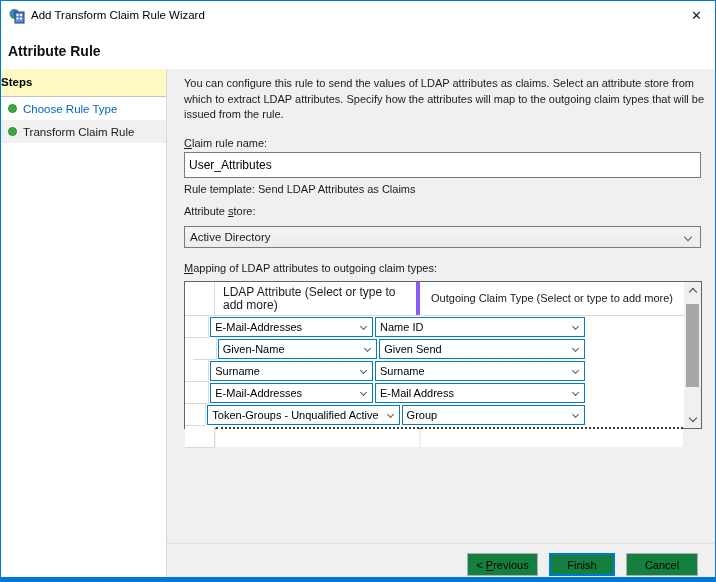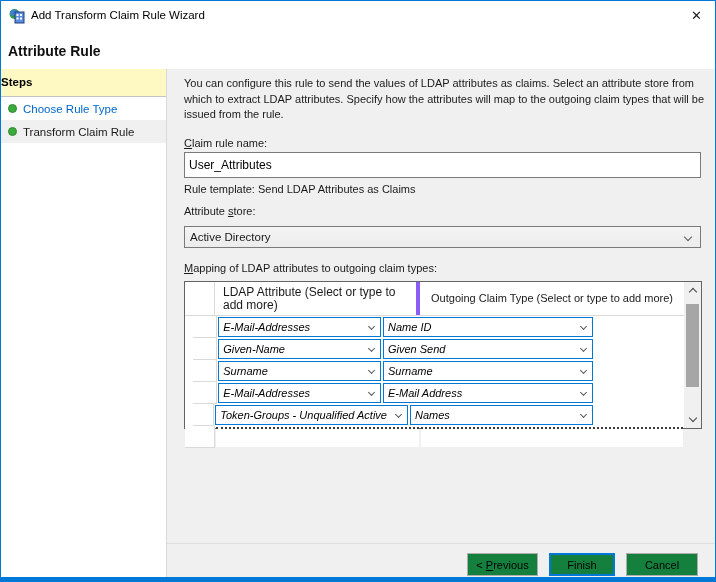--- a/index.html
+++ b/index.html
@@ -33,21 +33,21 @@
   .combo { position:absolute; left:17px; top:157px; width:517px; height:22px; border:1px solid #7a7a7a; background:linear-gradient(#f4f4f4,#ececec); font-size:11.5px; color:#1a1a1a; display:flex; align-items:center; padding:0 24px 0 5px; cursor:pointer; }
   .chev { display:inline-block; width:6px; height:6px; border-right:1.2px solid #5a5a5a; border-bottom:1.2px solid #5a5a5a; transform:rotate(45deg); }
   .combo .chev { position:absolute; right:9px; top:7px; }
 
   
   .grid { position:absolute; left:17px; top:212px; width:518px; height:148px; background:#ffffff; border:1px solid #646464; }
   .g-header { position:absolute; left:0; top:0; height:34px; display:flex; width:499px; border-bottom:1px solid #d9d9d9; }
   .g-h0 { width:30px; border-right:1px solid #d9d9d9; }
   .g-h1 { width:205px; border-right:4px solid #8b5cf6; font-size:12px; color:#1a1a1a; display:flex; align-items:center; padding:0 14px 0 8px; line-height:13px; }
   .g-h2 { flex:1; font-size:11px; color:#1a1a1a; display:flex; align-items:center; justify-content:center; padding:0 4px; line-height:13px; }
-  .g-row { position:absolute; left:8px; height:22px; display:flex; width:401px;font-style:italic; }
+  .g-row { position:absolute; left:0; height:22px; display:flex; width:401px; }
   .g-c0 { width:30px; border-right:1px solid #d9d9d9; border-bottom:1px solid #d9d9d9; background:#fff; }
   .g-cell { width:205px; padding:1px 1px 1px 1px; }
   .g-cell.wide { width:264px; }
   .cell-combo { position:relative; width:100%; height:20px; border:1px solid #0078d7; background:#fff; font-size:11px; color:#000; display:flex; align-items:center; padding:0 20px 0 4px; cursor:pointer; white-space:nowrap; overflow:hidden; }
   .cell-combo .chev { position:absolute; right:6px; top:6px; width:5px; height:5px; }
   .g-partial { position:absolute; left:0; top:144px; height:22px; display:flex; width:499px; }
   .g-partial .dotted { border:none; border-top:2px dotted #3a3a3a; }
 
   
   .vscroll { position:absolute; right:0; top:0; width:17px; height:146px; background:#f0f0f0; }
@@ -143,21 +143,21 @@
             </div>
           </div>
         <div class="g-cell wide">
             <div class="cell-combo">
               <span>Name ID</span>
               <span class="chev"></span>
             </div>
           </div>
       </div>
 
-      <div class="g-row" style="top:56px;">
+      <div class="g-row" style="top:56px;padding-left:8px;">
         <div class="g-c0"></div>
         <div class="g-cell">
             <div class="cell-combo">
               <span>Given-Name</span>
               <span class="chev"></span>
             </div>
           </div>
         <div class="g-cell wide">
             <div class="cell-combo">
               <span>Given Send</span>
@@ -201,21 +201,21 @@
       <div class="g-row" style="top:122px;">
         <div class="g-c0"></div>
         <div class="g-cell">
             <div class="cell-combo">
               <span>Token-Groups - Unqualified Active</span>
               <span class="chev"></span>
             </div>
           </div>
         <div class="g-cell wide">
             <div class="cell-combo">
-              <span>Names</span>
+              <span>Group</span>
               <span class="chev"></span>
             </div>
           </div>
       </div>
 
       <div class="g-partial">
         <div class="g-c0"></div>
         <div class="g-cell">
             <div class="cell-combo dotted"></div>
           </div>

